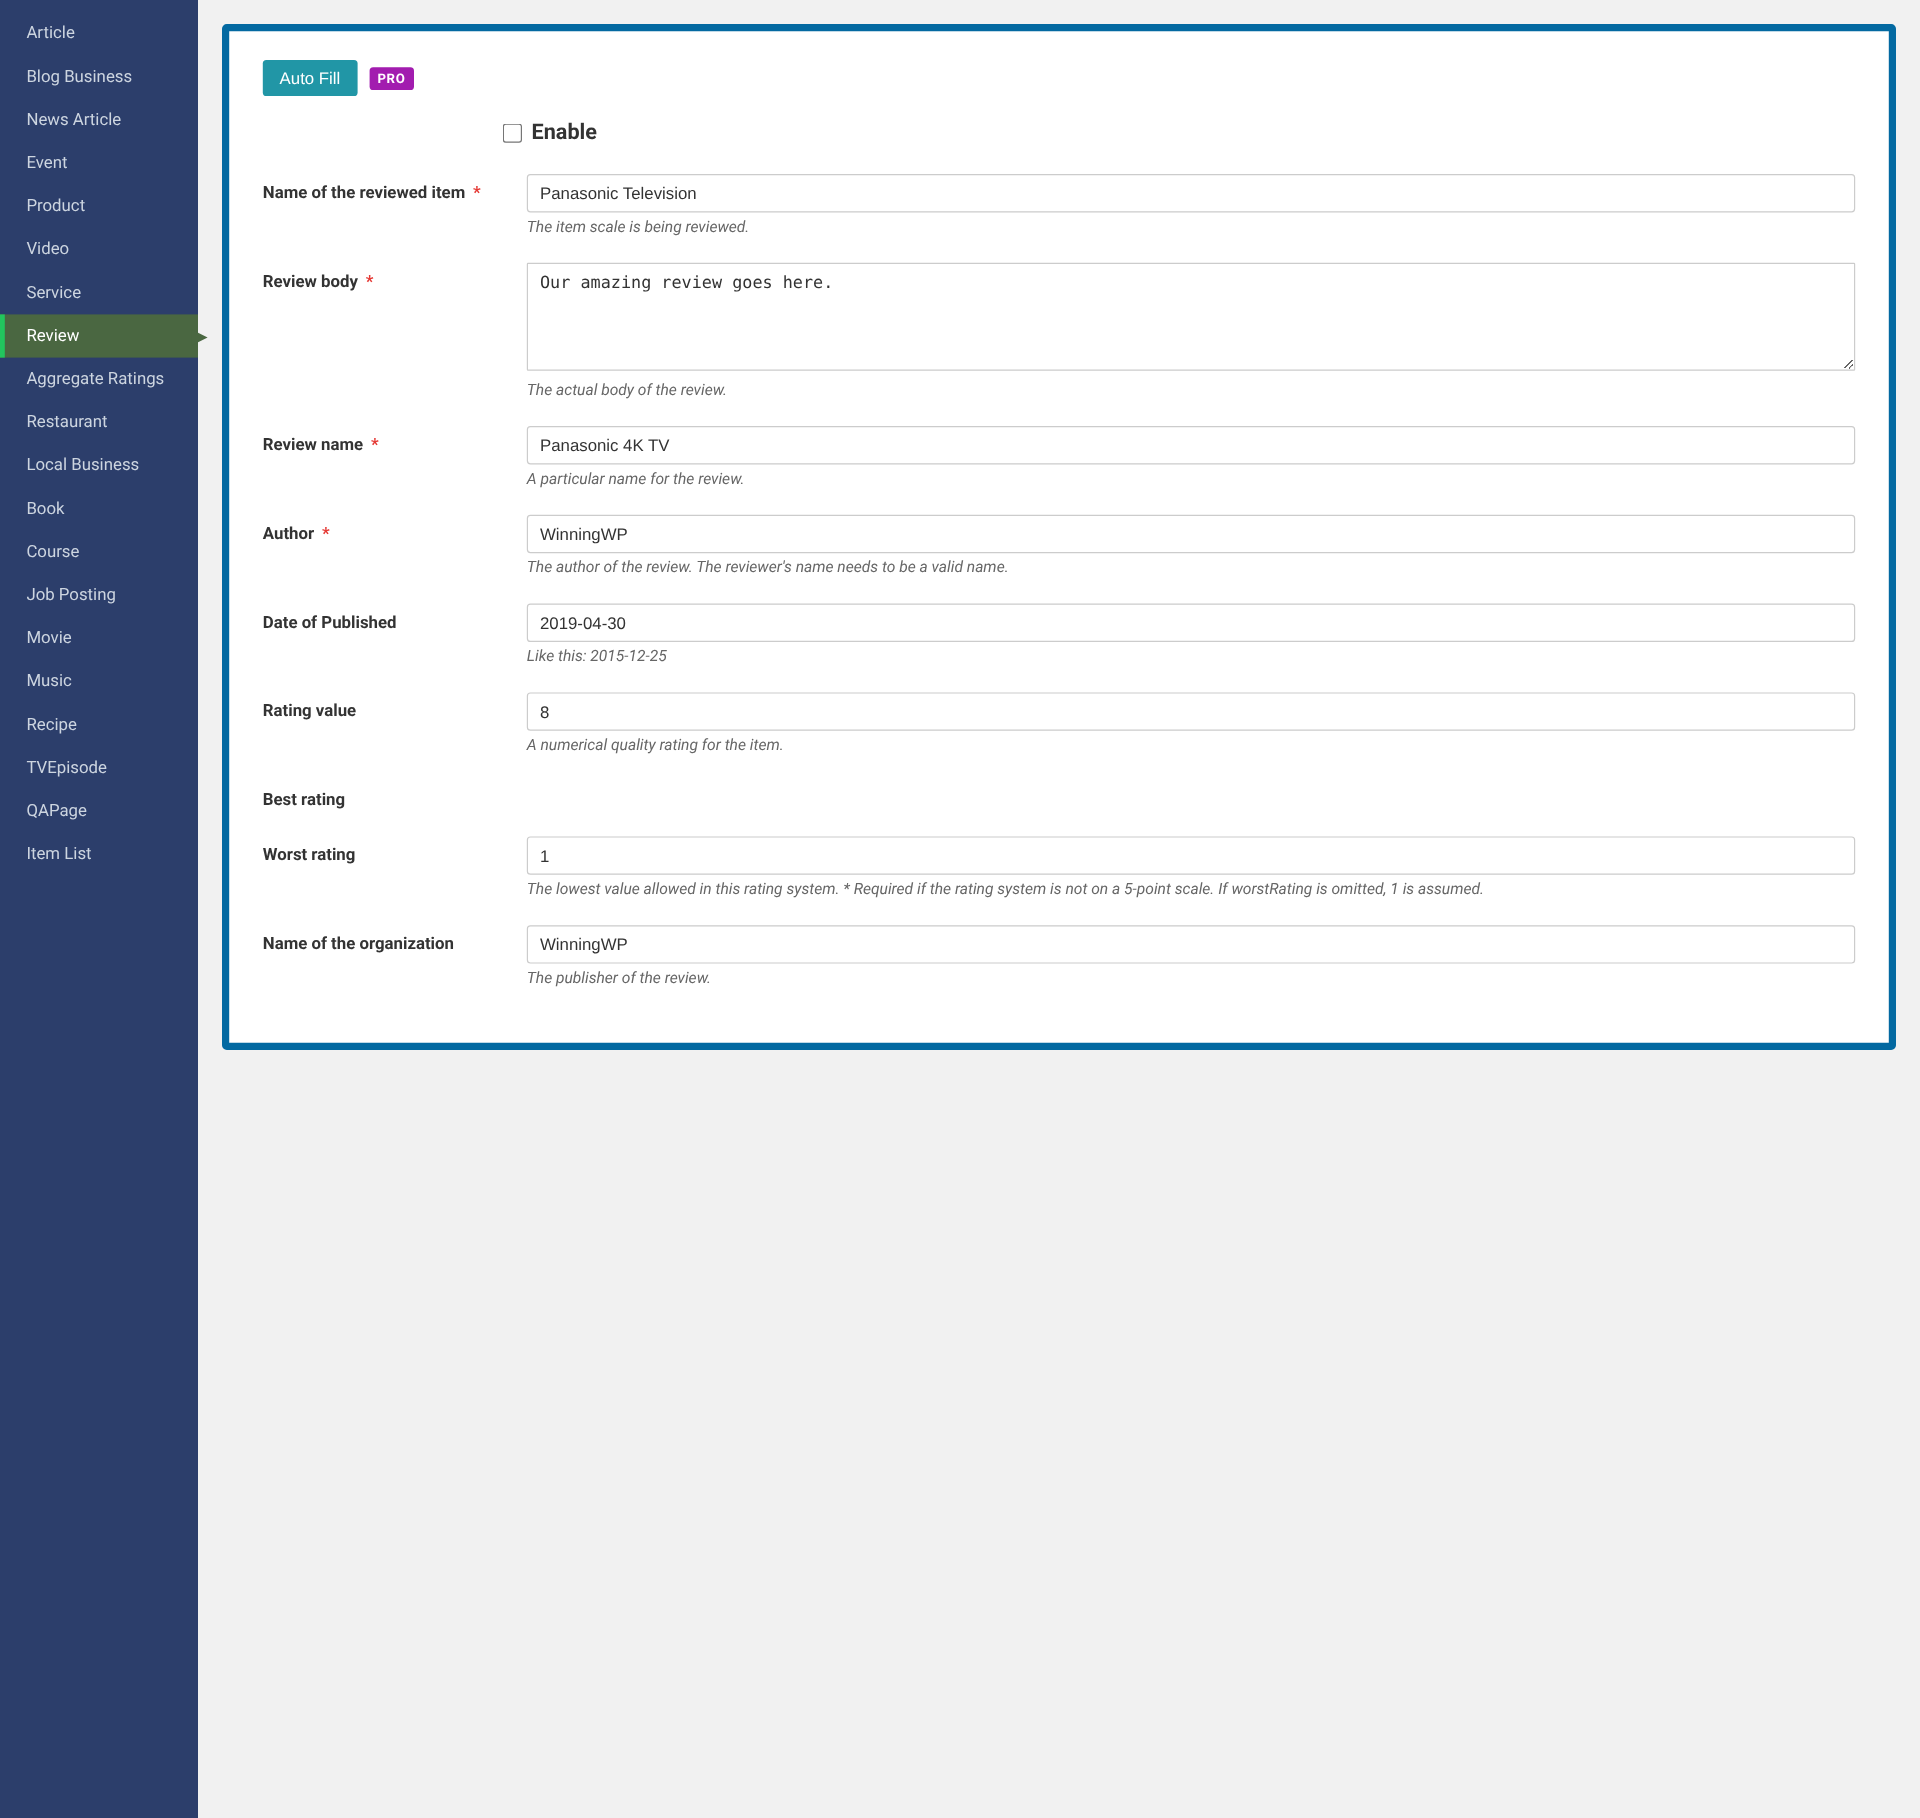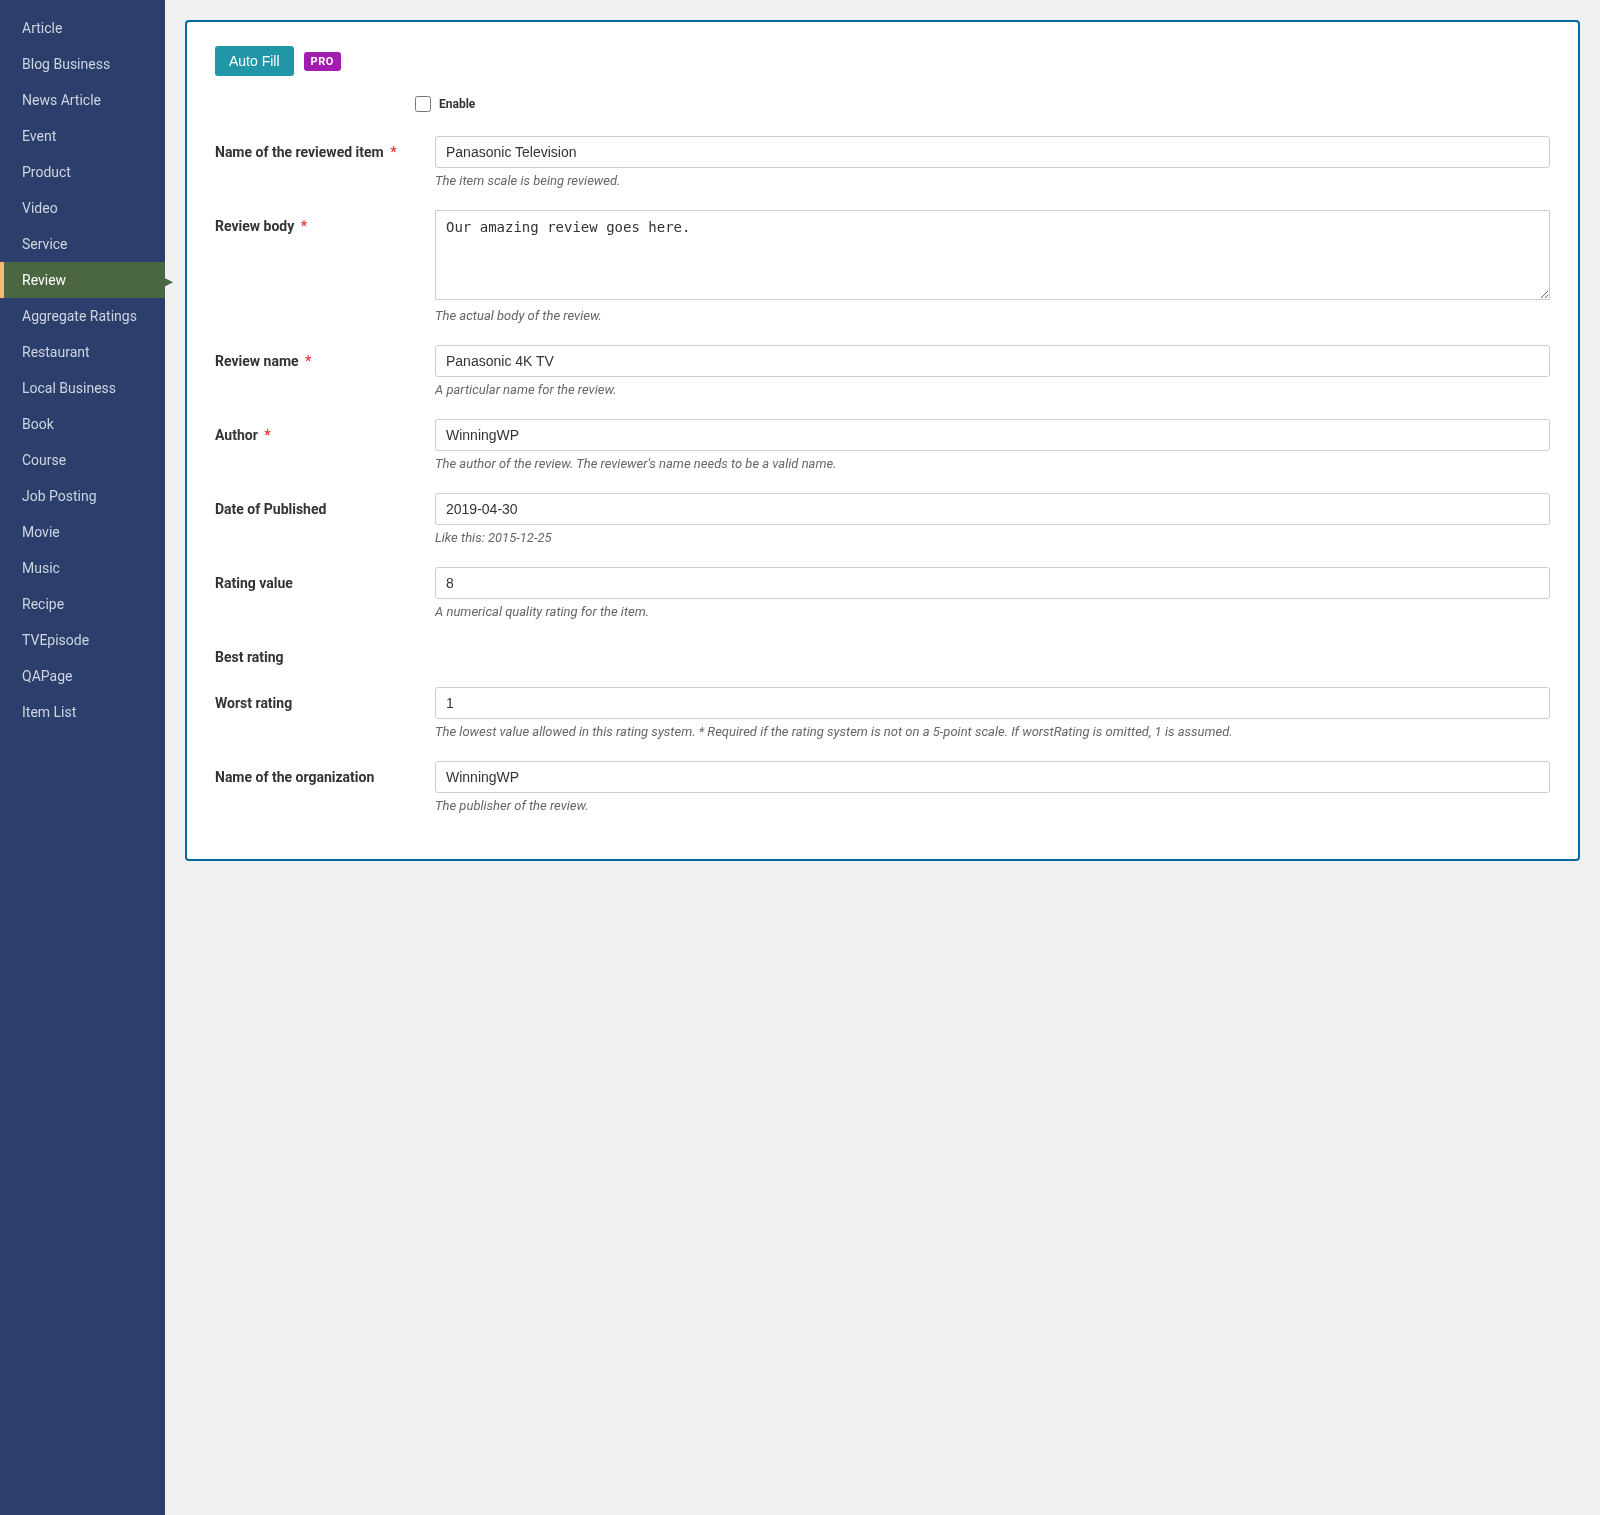--- a/index.html
+++ b/index.html
@@ -28,40 +28,40 @@
       padding: 10px 18px;
       color: #cdd5e0;
       cursor: pointer;
       font-size: 14px;
       text-decoration: none;
       border-left: 4px solid transparent;
     }
     .sidebar-item.active {
       background: #4a6741;
       color: #fff;
-      border-left: 4px solid #fdba74;
+      border-left: 4px solid #22c55e;
       position: relative;
     }
     .sidebar-item.active::after {
       content: '▶';
       position: absolute;
       right: -8px;
       top: 50%;
       transform: translateY(-50%);
       color: #4a6741;
       font-size: 18px;
     }
     
     .main {
       flex: 1;
       padding: 20px;
     }
     .content-box {
       background: #fff;
-      border: 2px solid #0369a1;
+      border: 6px solid #0369a1;
       border-radius: 4px;
       padding: 24px 28px;
     }
     
     .toolbar {
       display: flex;
       align-items: center;
       gap: 10px;
       margin-bottom: 20px;
     }
@@ -92,21 +92,21 @@
       margin-bottom: 24px;
       padding-left: 200px;
     }
     .enable-row input[type="checkbox"] {
       width: 16px;
       height: 16px;
       cursor: pointer;
     }
     .enable-label {
       font-weight: 700;
-      font-size: 12px;
+      font-size: 18px;
     }
     
     .form-row {
       display: flex;
       align-items: flex-start;
       margin-bottom: 22px;
     }
     .form-label {
       width: 220px;
       flex-shrink: 0;

